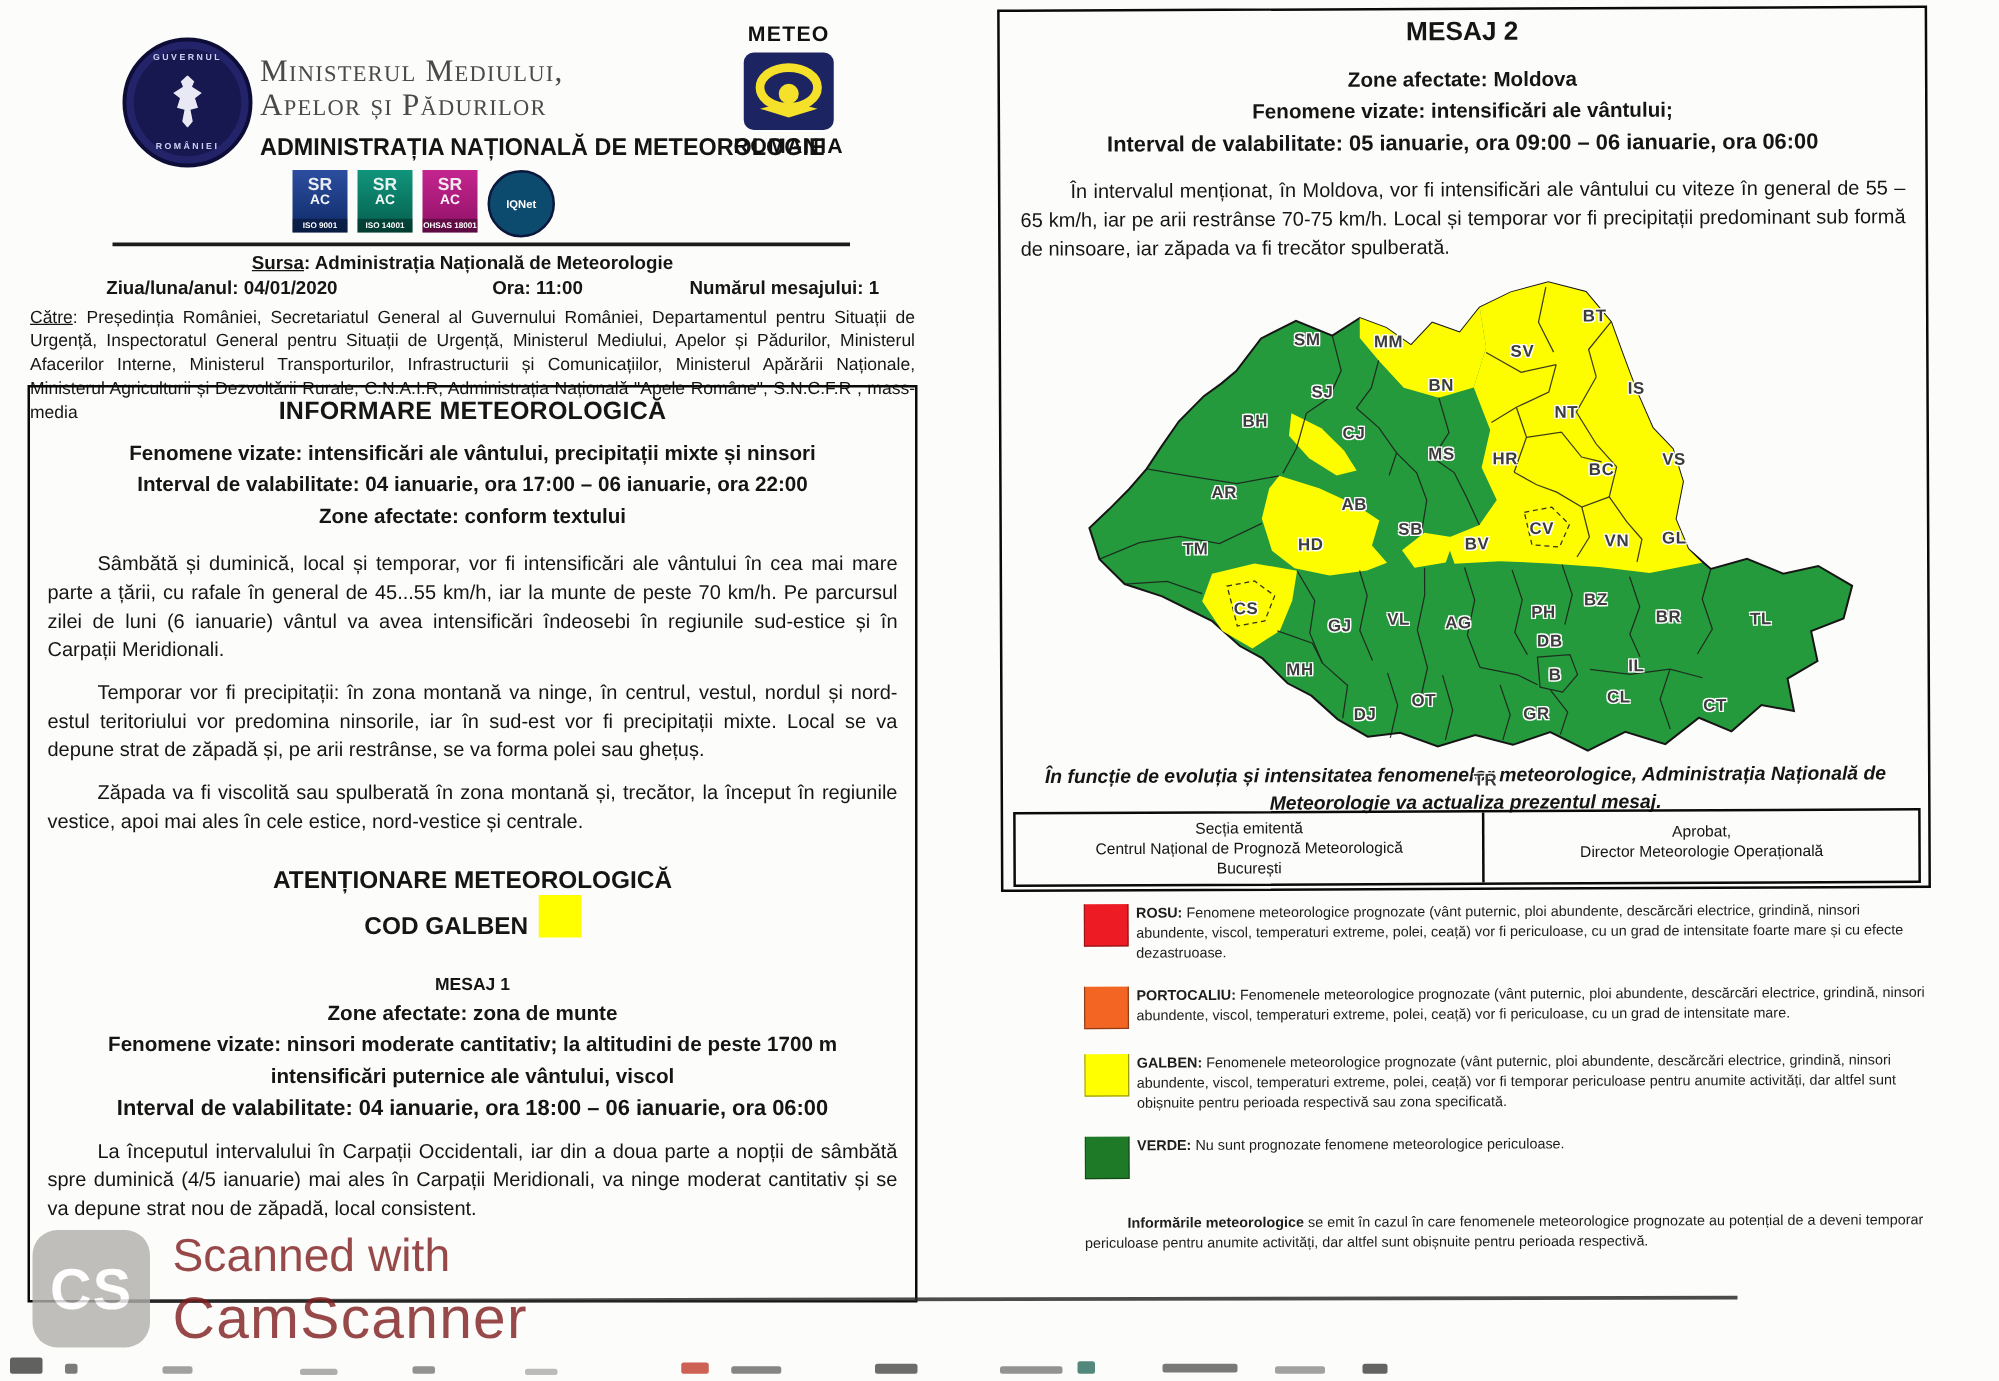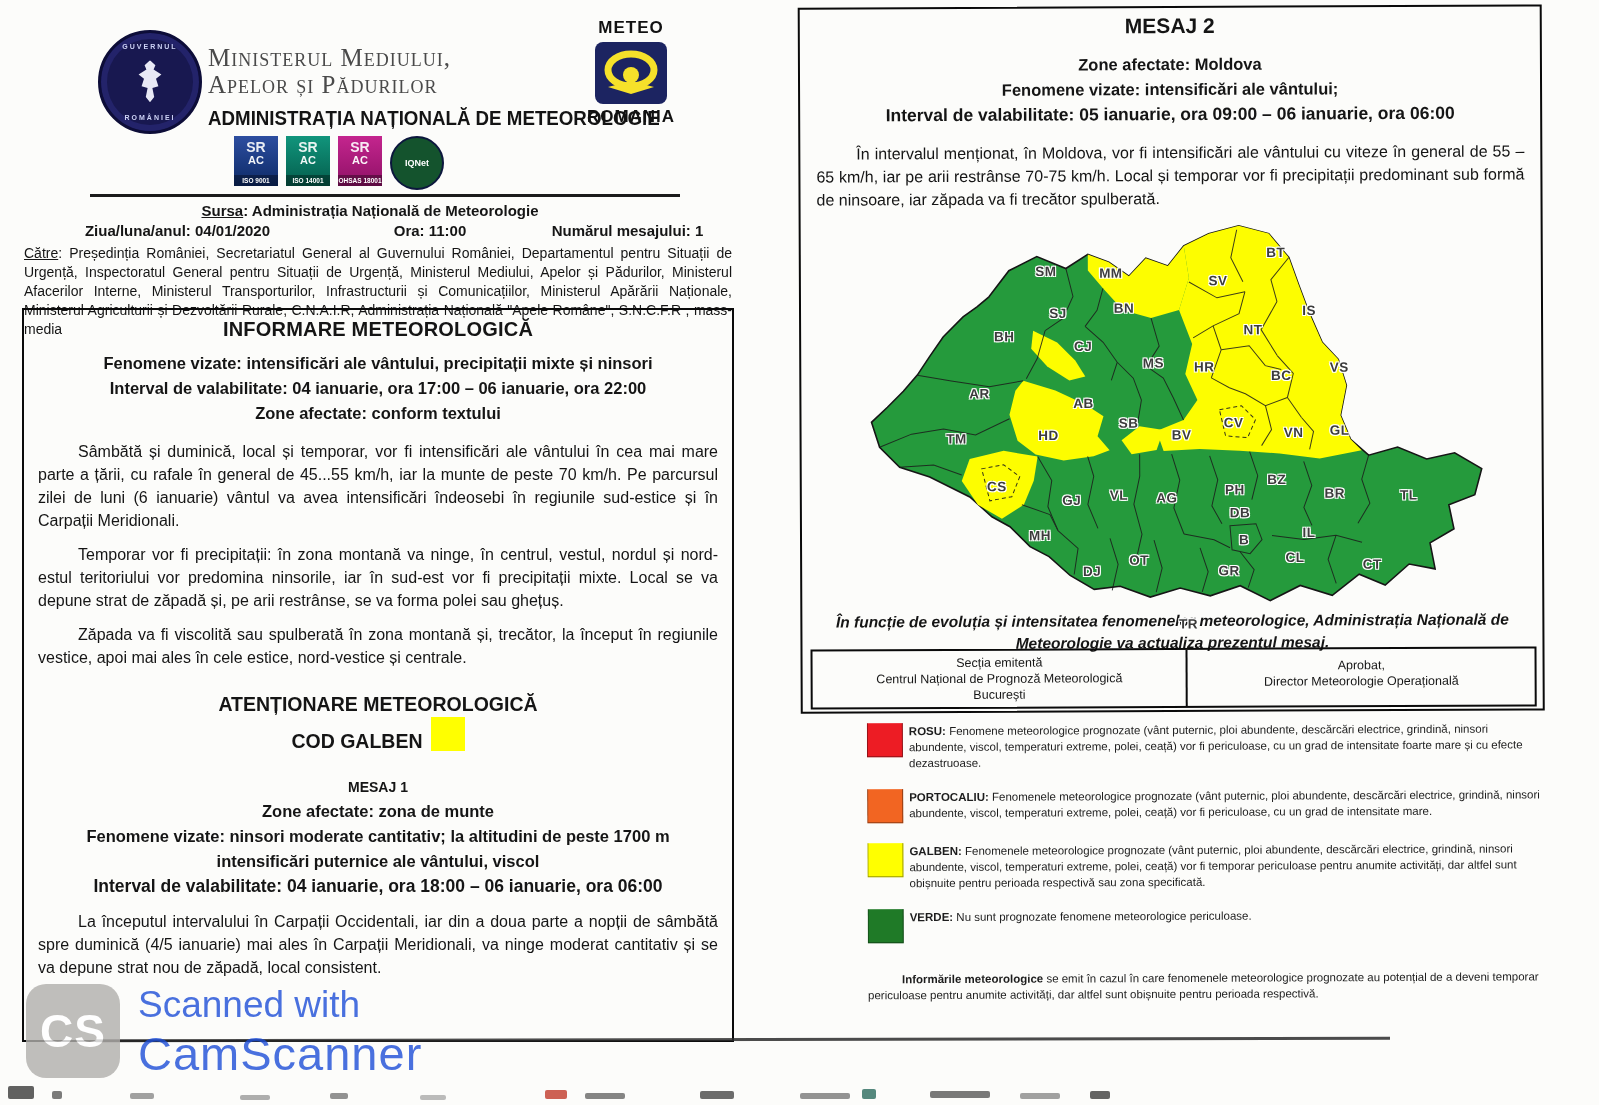--- a/index.html
+++ b/index.html
@@ -31,21 +31,21 @@
   .meteo-logo .mb{font-size:17px;font-weight:bold;letter-spacing:1px;color:#111;}
   .badges{position:absolute;left:190px;top:128px;display:flex;gap:8px;align-items:flex-start;padding-left:24px;}
   .badge{width:44px;height:50px;position:relative;color:#fff;text-align:center;}
   .badge .bc1{font-size:14px;font-weight:bold;line-height:15px;padding-top:4px;opacity:.9}
   .badge .bc2{font-size:11px;font-weight:bold;line-height:11px;opacity:.95}
   .badge .bstd{position:absolute;bottom:0;left:0;right:0;font-size:6.5px;font-weight:bold;
     background:rgba(0,0,0,.35);padding:2px 0;}
   .badge.b1{background:linear-gradient(#2d4ea0,#0d2a66);}
   .badge.b2{background:linear-gradient(#11957c,#045d4c);}
   .badge.b3{background:linear-gradient(#c4258e,#8f1166);}
-  .iqnet{width:50px;height:50px;border-radius:50%;background:#14532d;border:2px solid #0c173d;
+  .iqnet{width:50px;height:50px;border-radius:50%;background:#0c4a6e;border:2px solid #0c173d;
     color:#fff;display:flex;align-items:center;justify-content:center;font-size:9px;font-weight:bold;}
   .rule{position:absolute;left:70px;top:186px;width:590px;height:3px;background:#1b1b1b;}
   .sursa{position:absolute;left:0;top:194px;width:700px;text-align:center;font-size:15px;}
   .meta-row{position:absolute;left:0;top:214px;width:710px;font-size:15px;display:flex;}
   .meta-row .mcell1{width:315px;text-align:center;}
   .meta-row .mcell2{width:190px;text-align:center;}
   .meta-row .mcell3{width:205px;text-align:center;}
   .catre{position:absolute;left:4px;top:236px;width:708px;margin:0;font-size:14px;line-height:19px;text-align:justify;}
   .main-box{position:absolute;left:2px;top:300px;width:712px;height:734px;border:2.5px solid #0a0a0a;
     padding:6px 14px;box-sizing:border-box;background:transparent;}
@@ -75,21 +75,21 @@
   .sig-right{width:48%;padding-top:8px;}
   .legend{position:absolute;left:68px;top:722px;width:678px;font-size:11.5px;line-height:16px;color:#1d1d1d;}
   .legend-row{margin-bottom:18px;overflow:hidden;}
   .legend-row .sw{float:left;width:34px;height:36px;margin:-4px 6px 2px 0;border:1px solid rgba(0,0,0,.4);}
   .legend-row .ll{font-weight:bold;}
   .foot{margin:26px 0 0;text-indent:34px;}
   
   .wm{position:absolute;left:26px;top:984px;display:flex;align-items:flex-start;z-index:6;opacity:.8;}
   .wm-logo{width:94px;height:94px;border-radius:20px;background:#b1afac;color:#fff;
     display:flex;align-items:center;justify-content:center;font-size:46px;font-weight:bold;letter-spacing:1px;}
-  .wm-text{margin-left:18px;color:#1d4ed8;}
+  .wm-text{margin-left:18px;color:#7f1d1d;}
   .wm-l1{font-size:37px;line-height:42px;}
   .wm-l2{font-size:47px;line-height:56px;letter-spacing:1px;}
   .page-edge{position:absolute;left:96px;top:1038px;width:1294px;height:2.5px;background:#2b2b2b;opacity:.85;transform:rotate(-0.12deg);}
   .artifact{position:absolute;border-radius:2px;opacity:.8;}
 </style>
 </head>
 <body>
 
 <div class="page-left">
 
@@ -233,21 +233,21 @@
         </g>
         <g fill="none" stroke="#1c1c1c" stroke-width="1" stroke-dasharray="4 3" opacity="0.9">
           <path d="M378,192 L400,188 L414,202 L406,220 L384,218 Z"></path>
           <path d="M140,250 L162,246 L178,258 L170,278 L148,282 Z"></path>
           <path d="M150,262 L164,270"></path>
         </g>
       </svg>
       <div class="map-labels">
           <span class="county-label" style="left: 205px; top: 53px;">SM</span>
           <span class="county-label" style="left: 270px; top: 55px;">MM</span>
-          <span class="county-label" style="left: 283px; top: 90px;">BN</span>
+          <span class="county-label" style="left: 312px; top: 90px;">BN</span>
           <span class="county-label" style="left: 217px; top: 95px;">SJ</span>
           <span class="county-label" style="left: 163px; top: 118px;">BH</span>
           <span class="county-label" style="left: 242px; top: 128px;">CJ</span>
           <span class="county-label" style="left: 312px; top: 145px;">MS</span>
           <span class="county-label" style="left: 363px; top: 149px;">HR</span>
           <span class="county-label" style="left: 138px; top: 175px;">AR</span>
           <span class="county-label" style="left: 242px; top: 185px;">AB</span>
           <span class="county-label" style="left: 287px; top: 205px;">SB</span>
           <span class="county-label" style="left: 115px; top: 220px;">TM</span>
           <span class="county-label" style="left: 207px; top: 217px;">HD</span>

